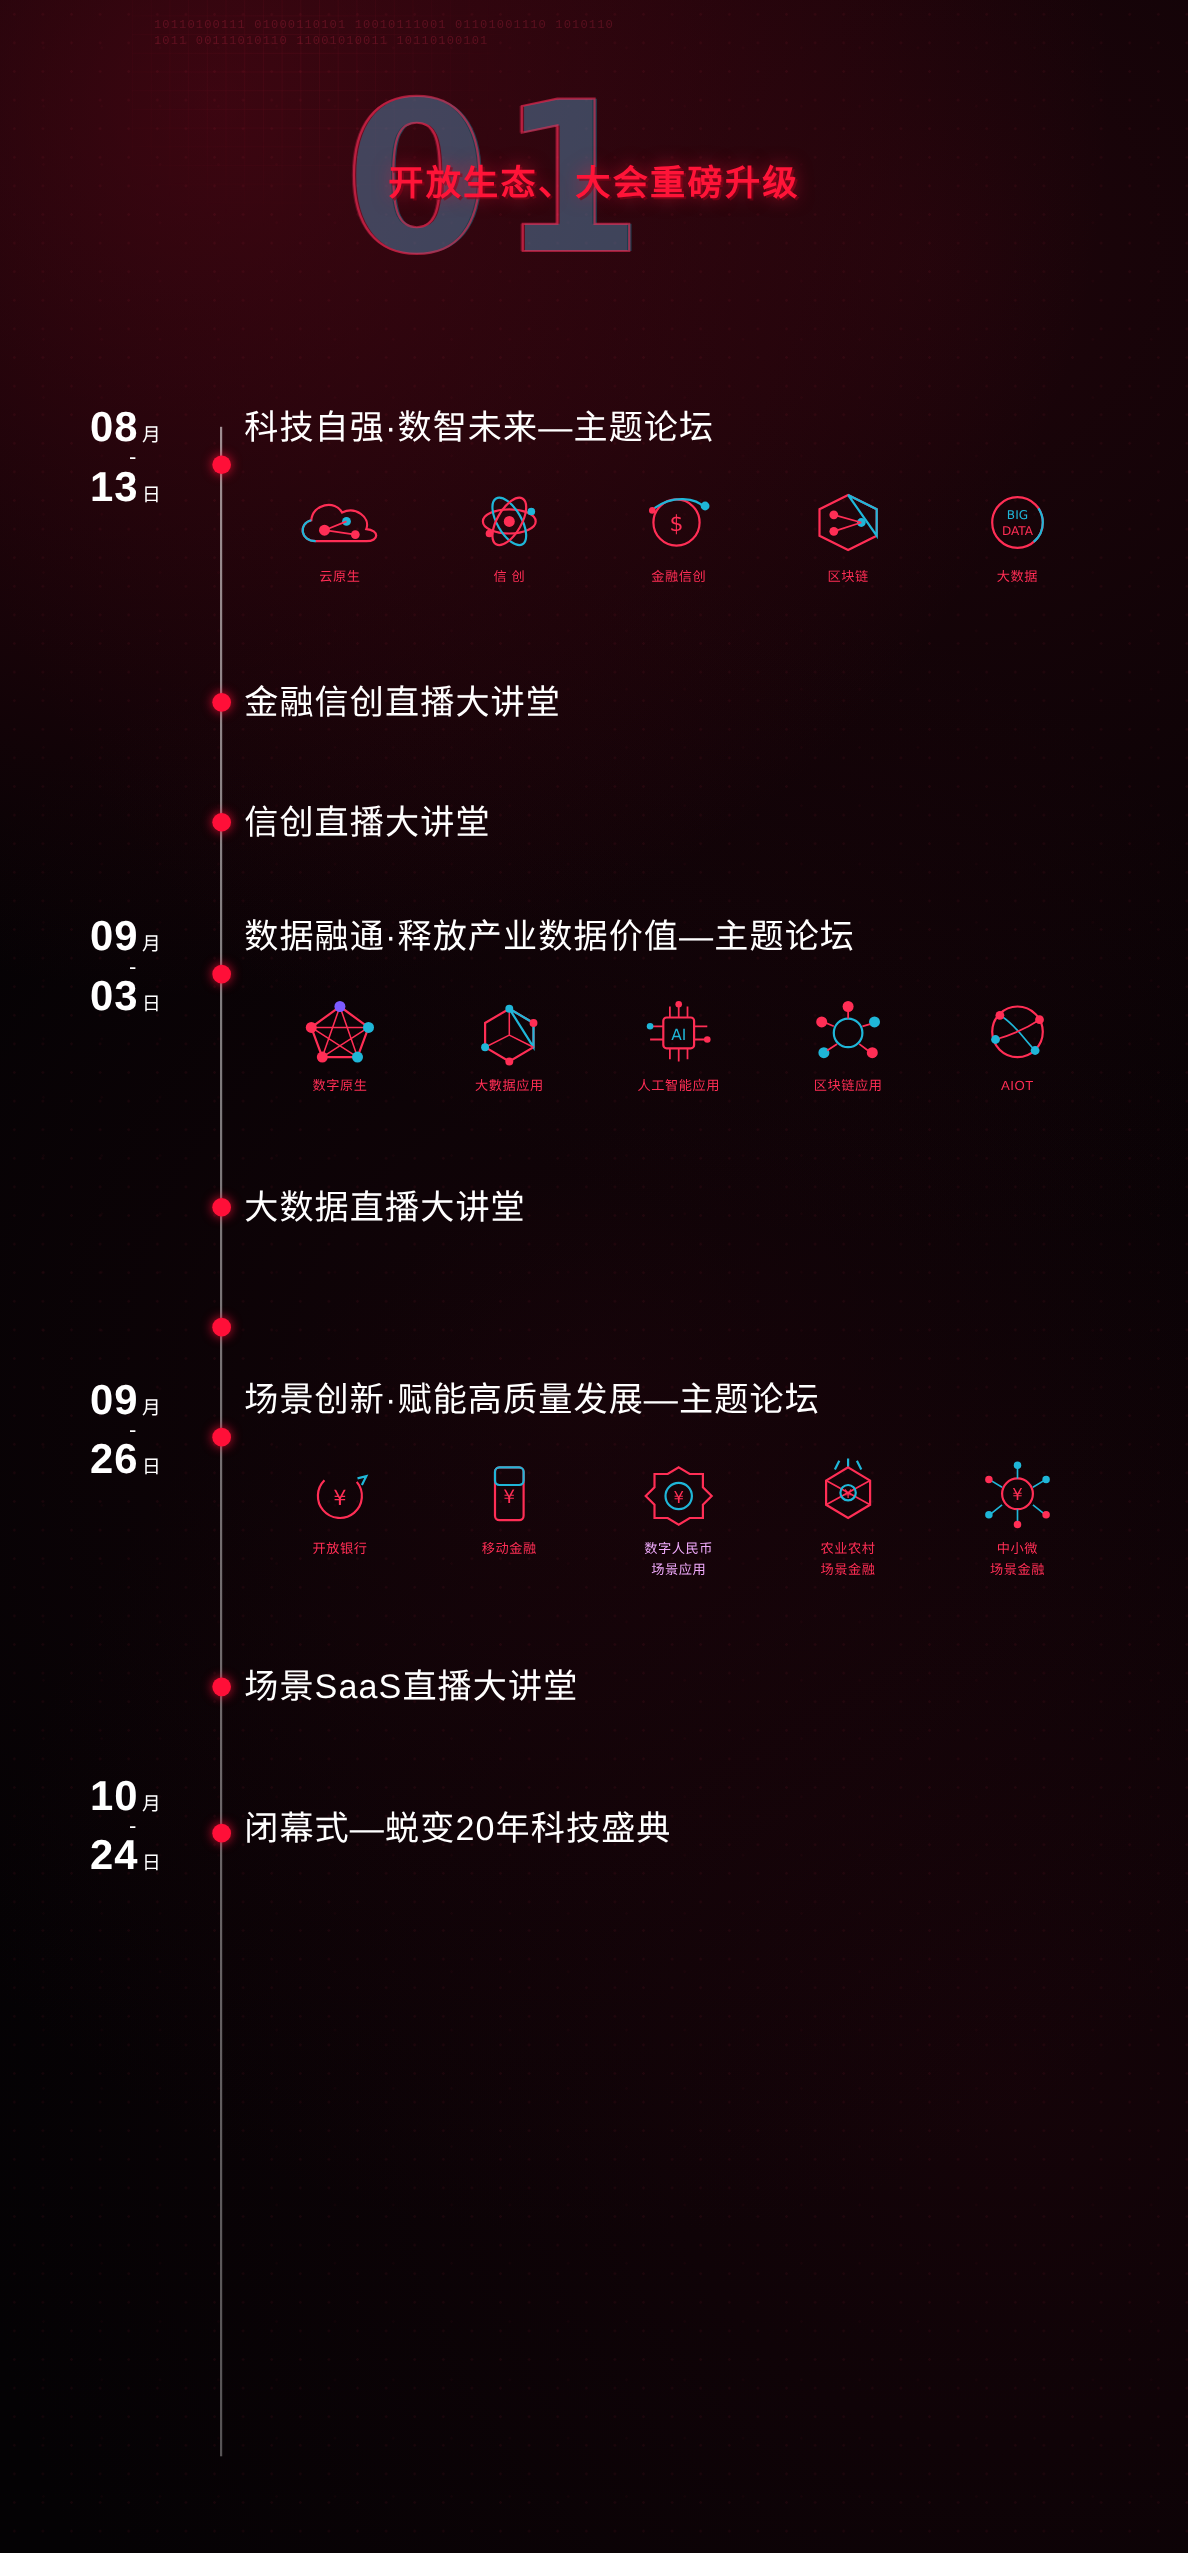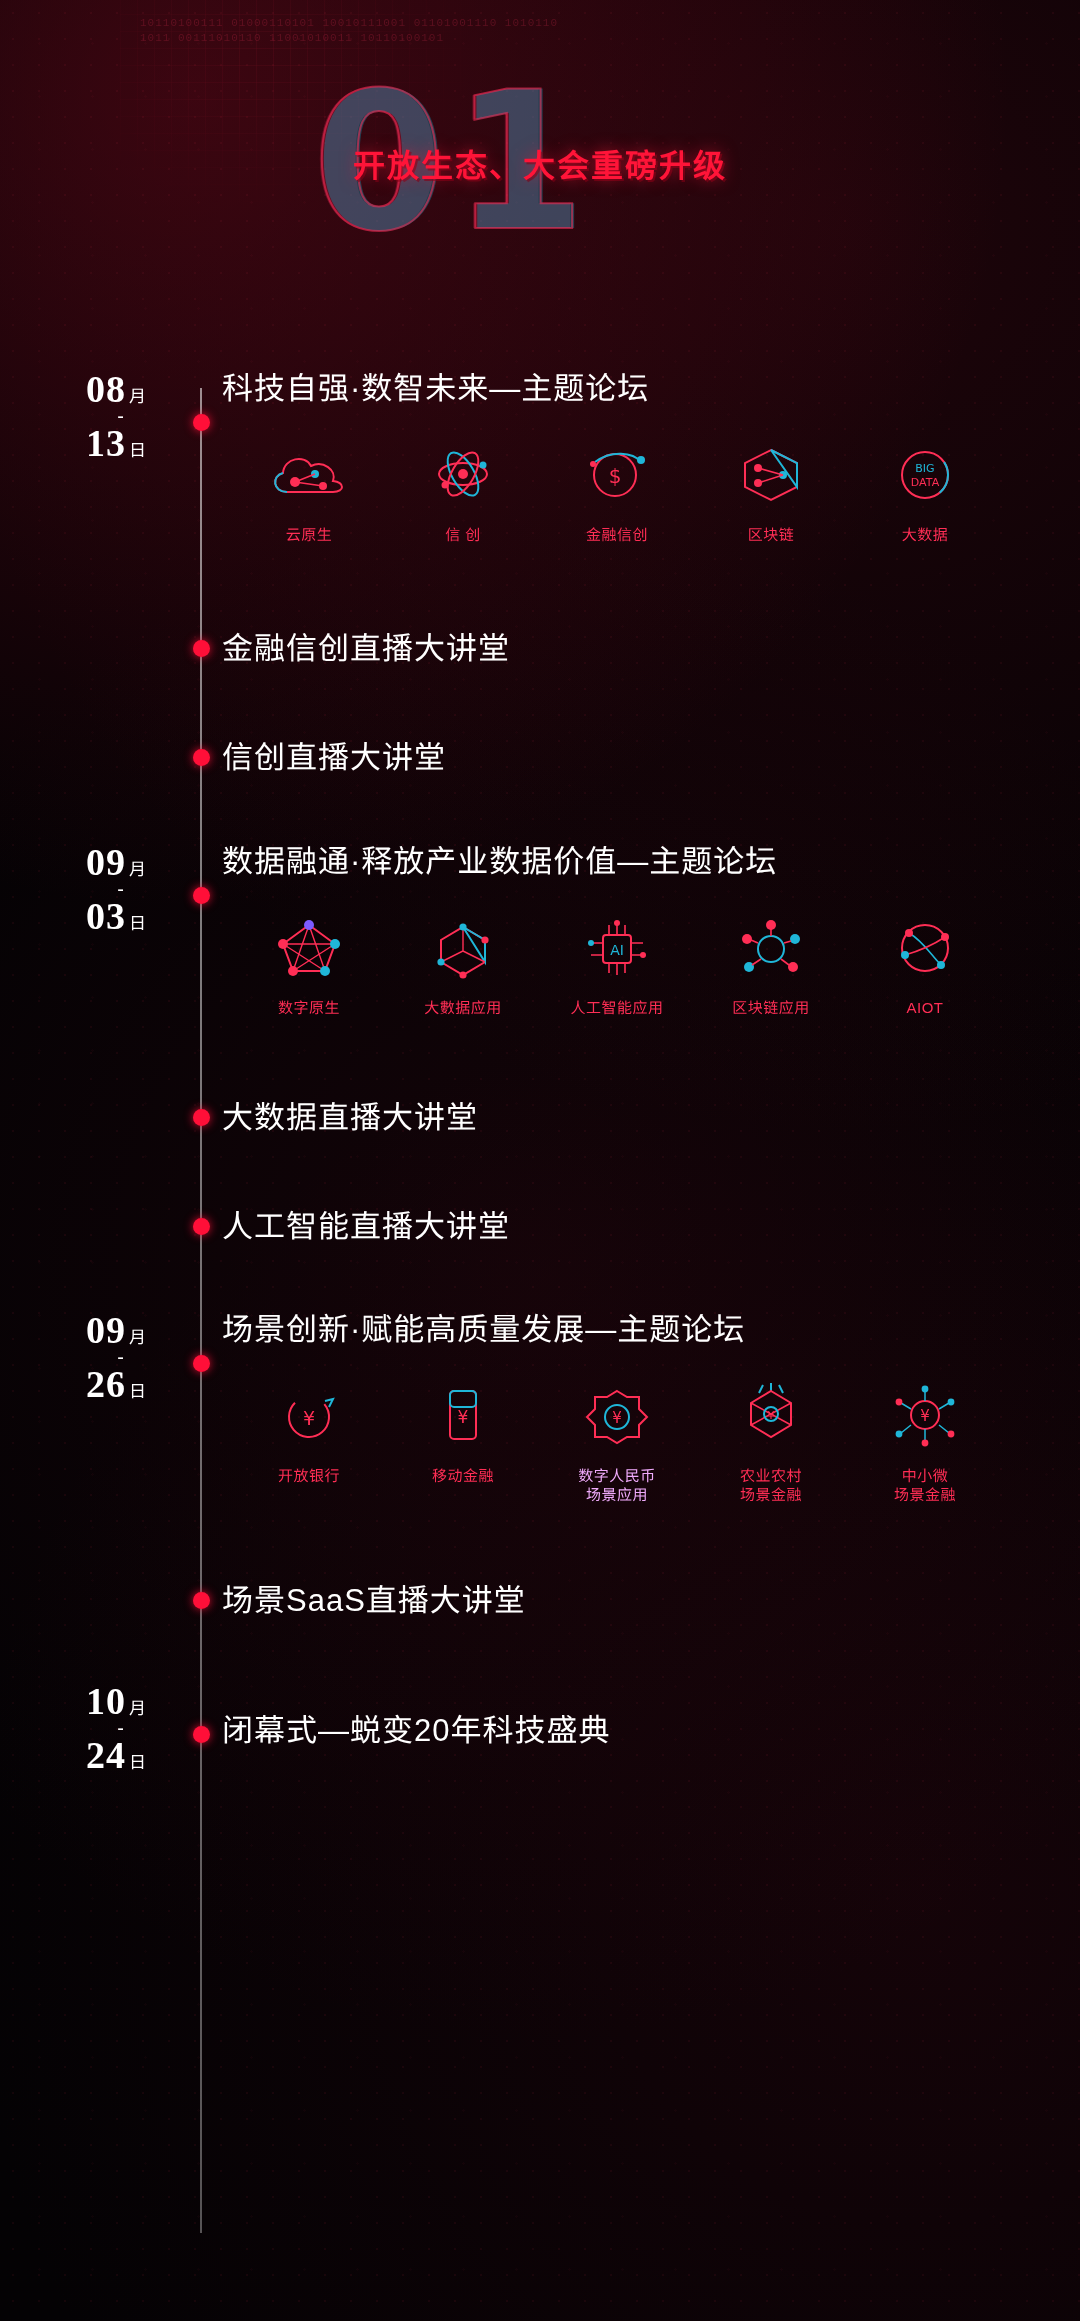--- a/index.html
+++ b/index.html
@@ -131,21 +131,21 @@
   .date-line {
     display: flex;
     align-items: baseline;
     justify-content: flex-end;
     line-height: 1;
   }
   .date-num {
     font-size: 38px;
     font-weight: bold;
     letter-spacing: 1px;
-    font-family: Liberation Serif, serif;
+    font-family: Liberation Sans, sans-serif;
   }
   .date-unit {
     font-size: 17px;
     margin-left: 3px;
     font-weight: normal;
   }
   .date-dash {
     text-align: right;
     font-size: 20px;
     line-height: 16px;
@@ -183,22 +183,22 @@
     width: 154px;
     text-align: center;
   }
   .icon-art {
     height: 82px;
     display: flex;
     align-items: center;
     justify-content: center;
   }
   .icon-label {
-    margin-top: 10px;
-    font-size: 15px;
+    margin-top: 0;
+    font-size: 12px;
     line-height: 19px;
     letter-spacing: 0.5px;
     white-space: pre-line;
   }
 </style>
 </head>
 <body>
 
 <div class="bg">
   <div class="bg-dots"></div>
@@ -417,23 +417,20 @@
     <div class="dot" style="top:10px"></div>
     <div class="date"></div>
     <div class="content">
       <div class="row-title">大数据直播大讲堂</div>
     </div>
   </div>
 
   <div class="row" style="margin-top:72px">
     <div class="dot" style="top:10px"></div>
     <div class="date"></div>
-    <div class="content">
-      <div class="row-title">人工智能直播大讲堂</div>
-    </div>
   </div>
 
   <div class="row" style="margin-top:66px">
     <div class="dot" style="top:44px"></div>
     <div class="date">
       <div class="date-line">
         <span class="date-num">09</span>
         <span class="date-unit">月</span>
       </div>
       <div class="date-dash">-</div>

